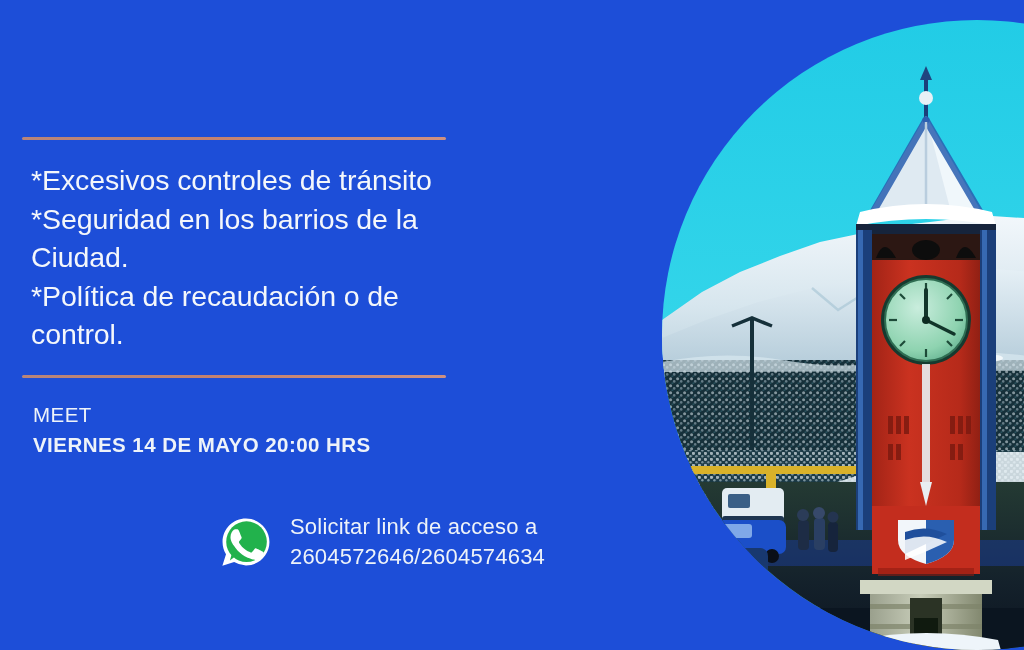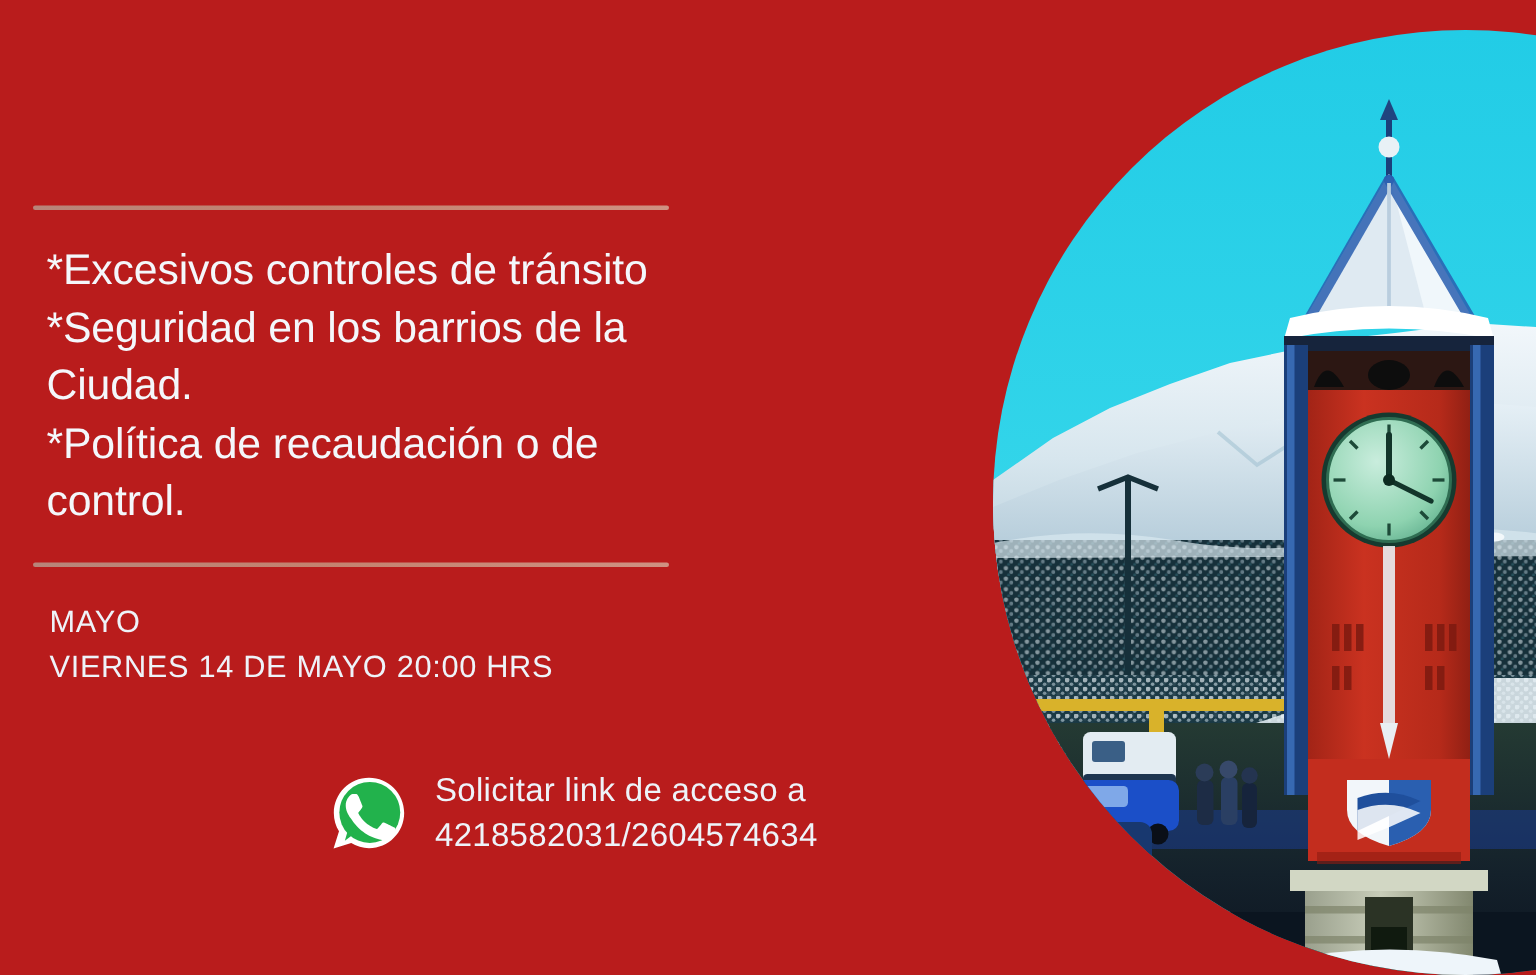--- a/index.html
+++ b/index.html
@@ -10,21 +10,21 @@
   }
   body {
     font-family: "Liberation Sans", sans-serif;
   }
 
   #flyer {
     position: relative;
     width: 1024px;
     height: 650px;
     overflow: hidden;
-    background: #b91c1c;
+    background: #1d4ed8;
   }
 
   
   .rule {
     position: absolute;
     left: 22px;
     width: 424px;
     height: 3px;
     background: linear-gradient(to right, #b8857a 0%, #c4826f 45%, #cf9182 100%);
     border-radius: 2px;
@@ -49,21 +49,21 @@
     position: absolute;
     left: 33px;
     top: 400px;
     width: 470px;
     color: #eef3f9;
     font-size: 20.5px;
     line-height: 30px;
     letter-spacing: 0.45px;
   }
   #meet-label { display: block; }
-  #meet-when  { display: block; }
+  #meet-when  { display: block; font-weight: bold; }
 
   
   #wa-row {
     position: absolute;
     left: 218px;
     top: 512px;
     display: flex;
     align-items: center;
     gap: 16px;
   }
@@ -96,34 +96,34 @@
   <div class="rule" id="rule-top"></div>
   <div class="rule" id="rule-bottom"></div>
 
   <div id="bullets">*Excesivos controles de tránsito
 *Seguridad en los barrios de la
 Ciudad.
 *Política de recaudación o de
 control.</div>
 
   <div id="meet-block">
-    <span id="meet-label">MAYO</span>
+    <span id="meet-label">MEET</span>
     <span id="meet-when">VIERNES 14 DE MAYO 20:00 HRS</span>
   </div>
 
   <div id="wa-row">
     <svg id="wa-icon" viewBox="0 0 64 64">
       <path d="M32 5.2C17.2 5.2 5.2 17.2 5.2 32c0 5.1 1.45 9.88 3.95 13.95L5 59l13.45-4.05A26.6 26.6 0 0 0 32 58.8C46.8 58.8 58.8 46.8 58.8 32S46.8 5.2 32 5.2z" fill="#ffffff"></path>
       <circle cx="32.6" cy="31.6" r="23.2" fill="#22b24c"></circle>
       <path d="M13.6 53.2l2.6-9.1 6.3 2.3-8.9 6.8z" fill="#22b24c"></path>
       <path d="M23.9 19.2c-.7-1.6-1.4-1.6-2.1-1.65-.55-.02-1.17-.02-1.79-.02-.62 0-1.63.23-2.48 1.16-.85.93-3.26 3.18-3.26 7.77 0 4.58 3.34 9.01 3.8 9.63.46.62 6.44 10.32 15.92 14.05 7.88 3.1 9.48 2.48 11.19 2.33 1.71-.16 5.51-2.25 6.29-4.43.78-2.17.78-4.04.54-4.43-.23-.39-.85-.62-1.79-1.09-.93-.47-5.51-2.72-6.37-3.03-.85-.31-1.47-.47-2.09.47-.62.93-2.4 3.02-2.94 3.64-.54.62-1.09.7-2.02.23-.93-.47-3.93-1.45-7.49-4.62-2.77-2.47-4.64-5.52-5.18-6.45-.54-.93-.06-1.44.41-1.9.42-.42.93-1.09 1.39-1.63.46-.54.62-.93.93-1.55.31-.62.16-1.17-.08-1.63-.23-.47-2.04-5.08-2.87-6.93z" fill="#ffffff"></path>
     </svg>
     <div id="wa-lines">
       <span>Solicitar link de acceso a</span>
-      <span>4218582031/2604574634</span>
+      <span>2604572646/2604574634</span>
     </div>
   </div>
 
   <div id="photo-circle">
     <svg id="photo-svg" viewBox="0 0 630 630" preserveAspectRatio="xMidYMid slice">
       <defs>
         <linearGradient id="sky" x1="0" y1="0" x2="0" y2="1">
           <stop offset="0%" stop-color="#22cce6"></stop>
           <stop offset="55%" stop-color="#35d6ea"></stop>
           <stop offset="100%" stop-color="#63e0ef"></stop>

